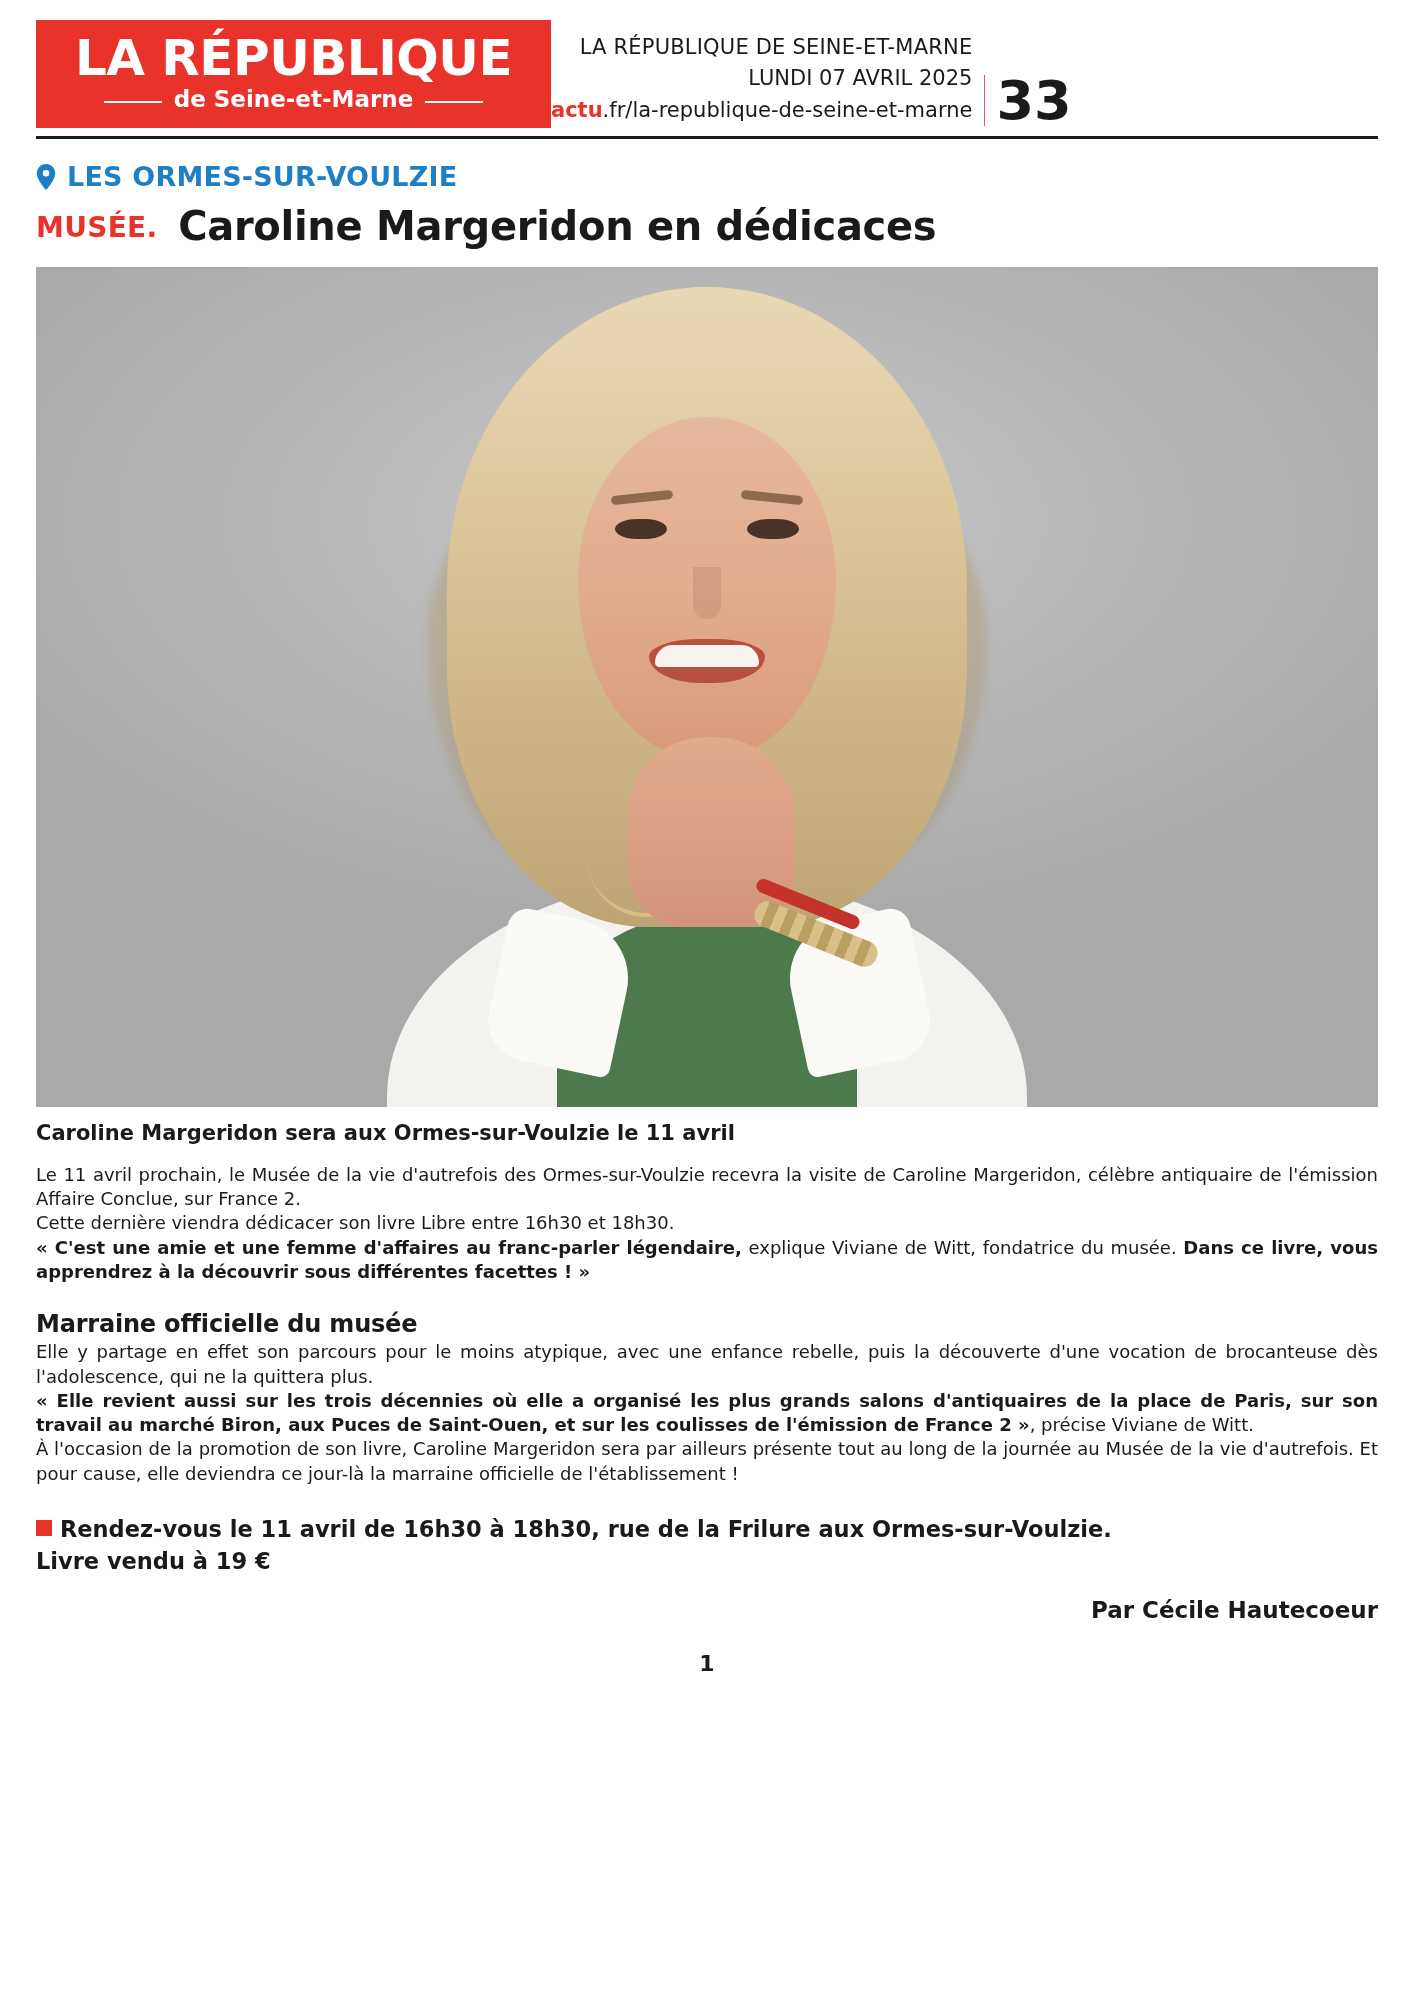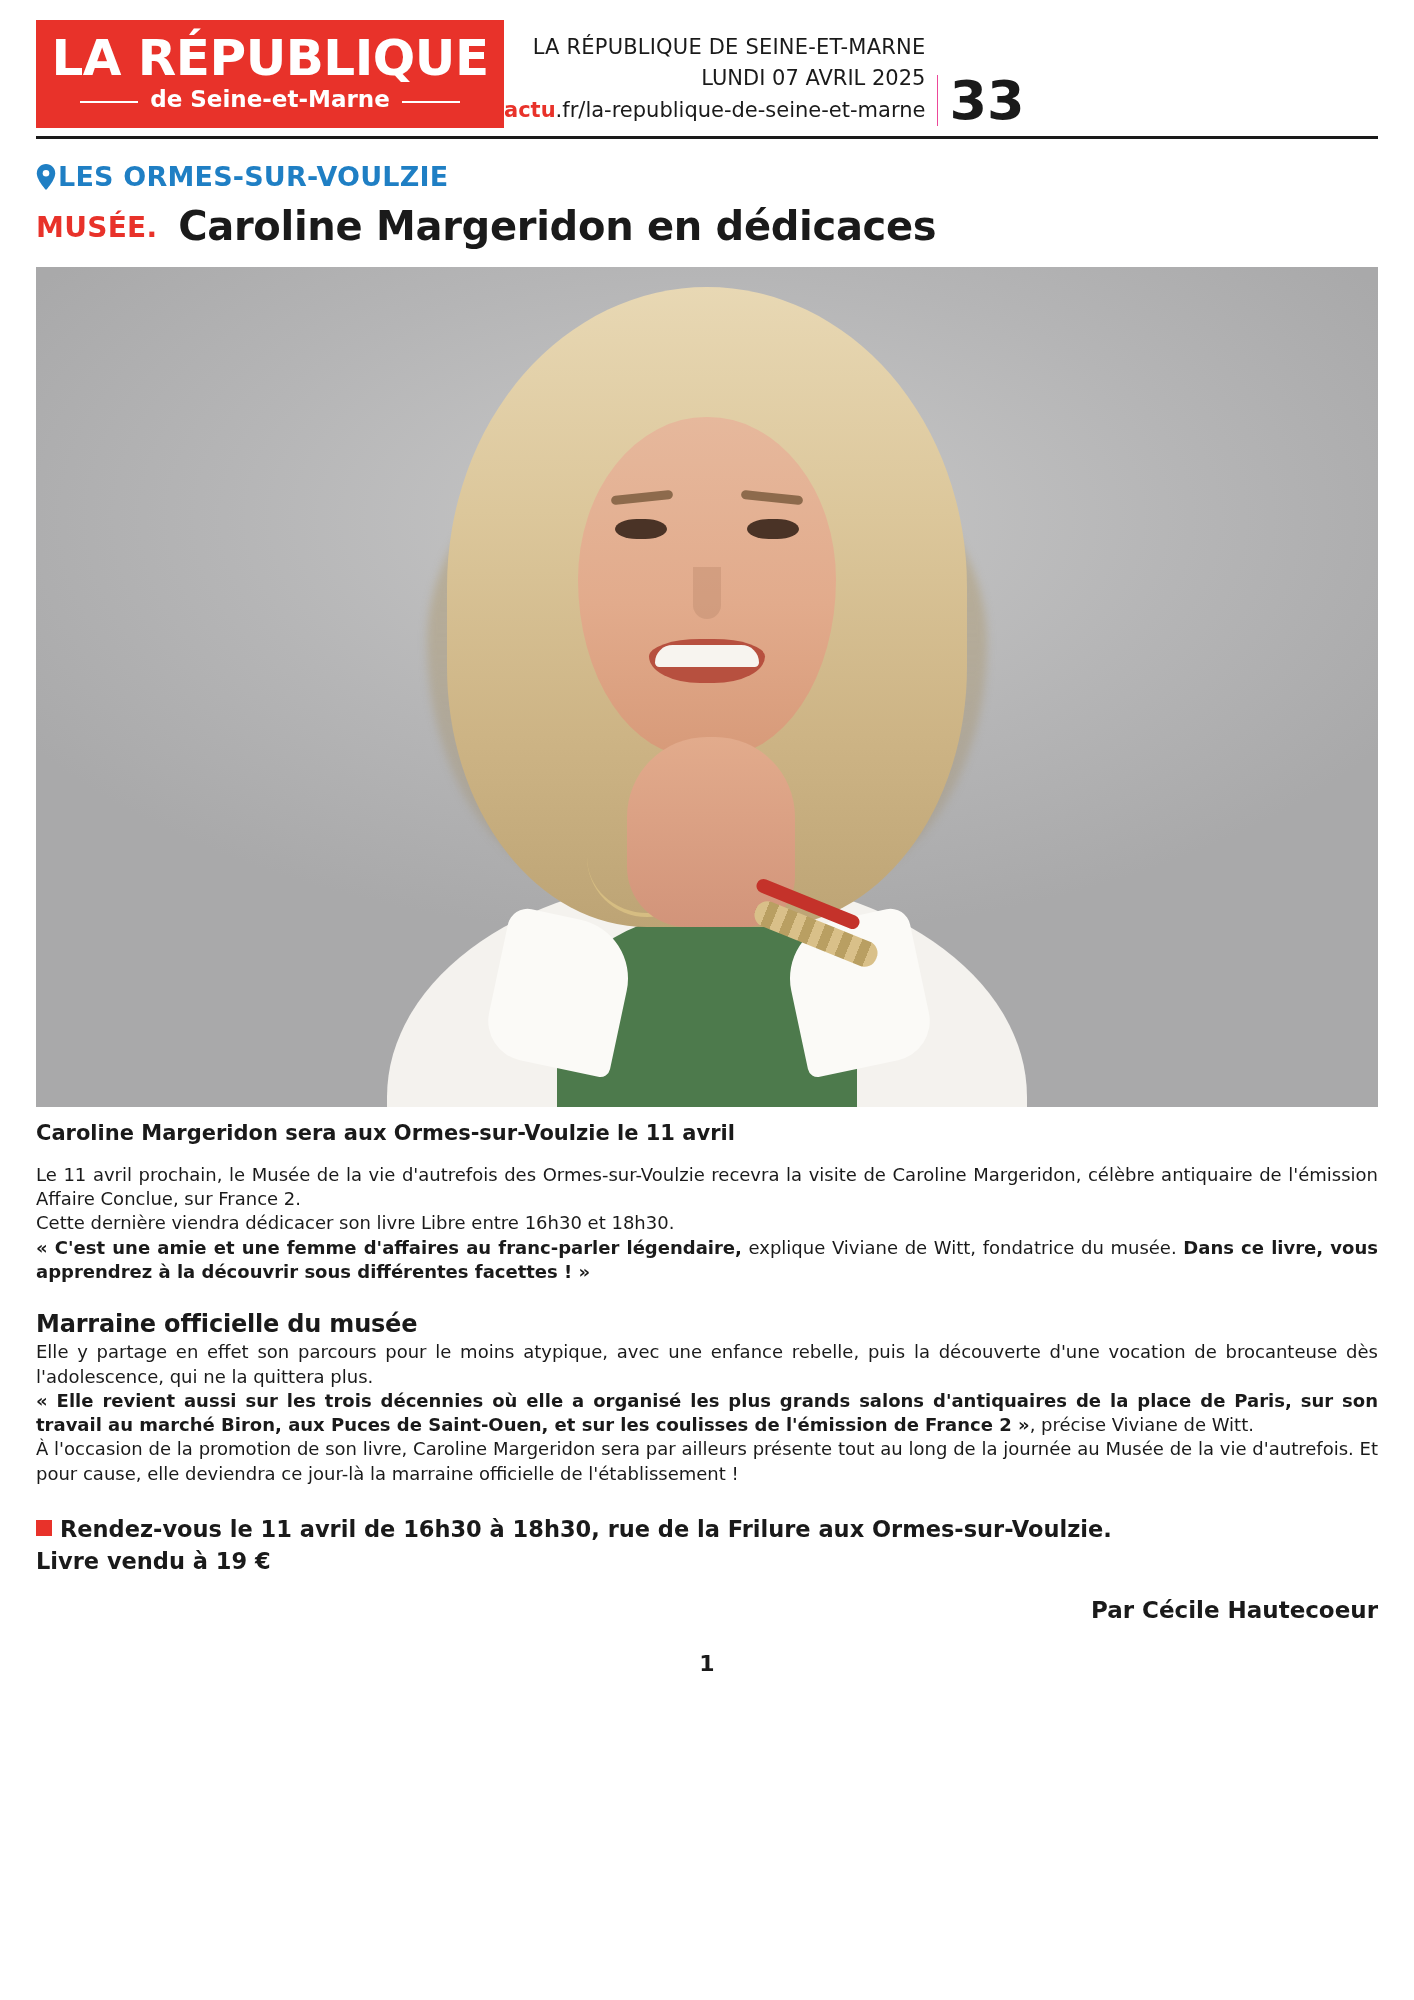--- a/index.html
+++ b/index.html
@@ -20,21 +20,21 @@
 
   
   .masthead {
     display: flex;
     align-items: stretch;
     border-bottom: 3px solid #1a1a1a;
     padding-bottom: 8px;
   }
   .logo-box {
     background: #e8322a;
-    width: 468px;
+    width: 515px;
     height: 108px;
     display: flex;
     flex-direction: column;
     align-items: center;
     justify-content: center;
     color: #ffffff;
   }
   .logo-main {
     font-weight: bold;
     font-size: 50px;
@@ -85,21 +85,21 @@
     line-height: 0.95;
     border-left: 1px solid #ec4899;
     padding-left: 11px;
     align-self: flex-end;
   }
 
   
   .locality {
     display: flex;
     align-items: center;
-    gap: 2px;
+    gap: 11px;
     margin-top: 22px;
     color: #1f7fc4;
     font-weight: bold;
     font-size: 27px;
     letter-spacing: 0.2px;
   }
   .pin {
     width: 20px;
     height: 26px;
     flex: 0 0 auto;

